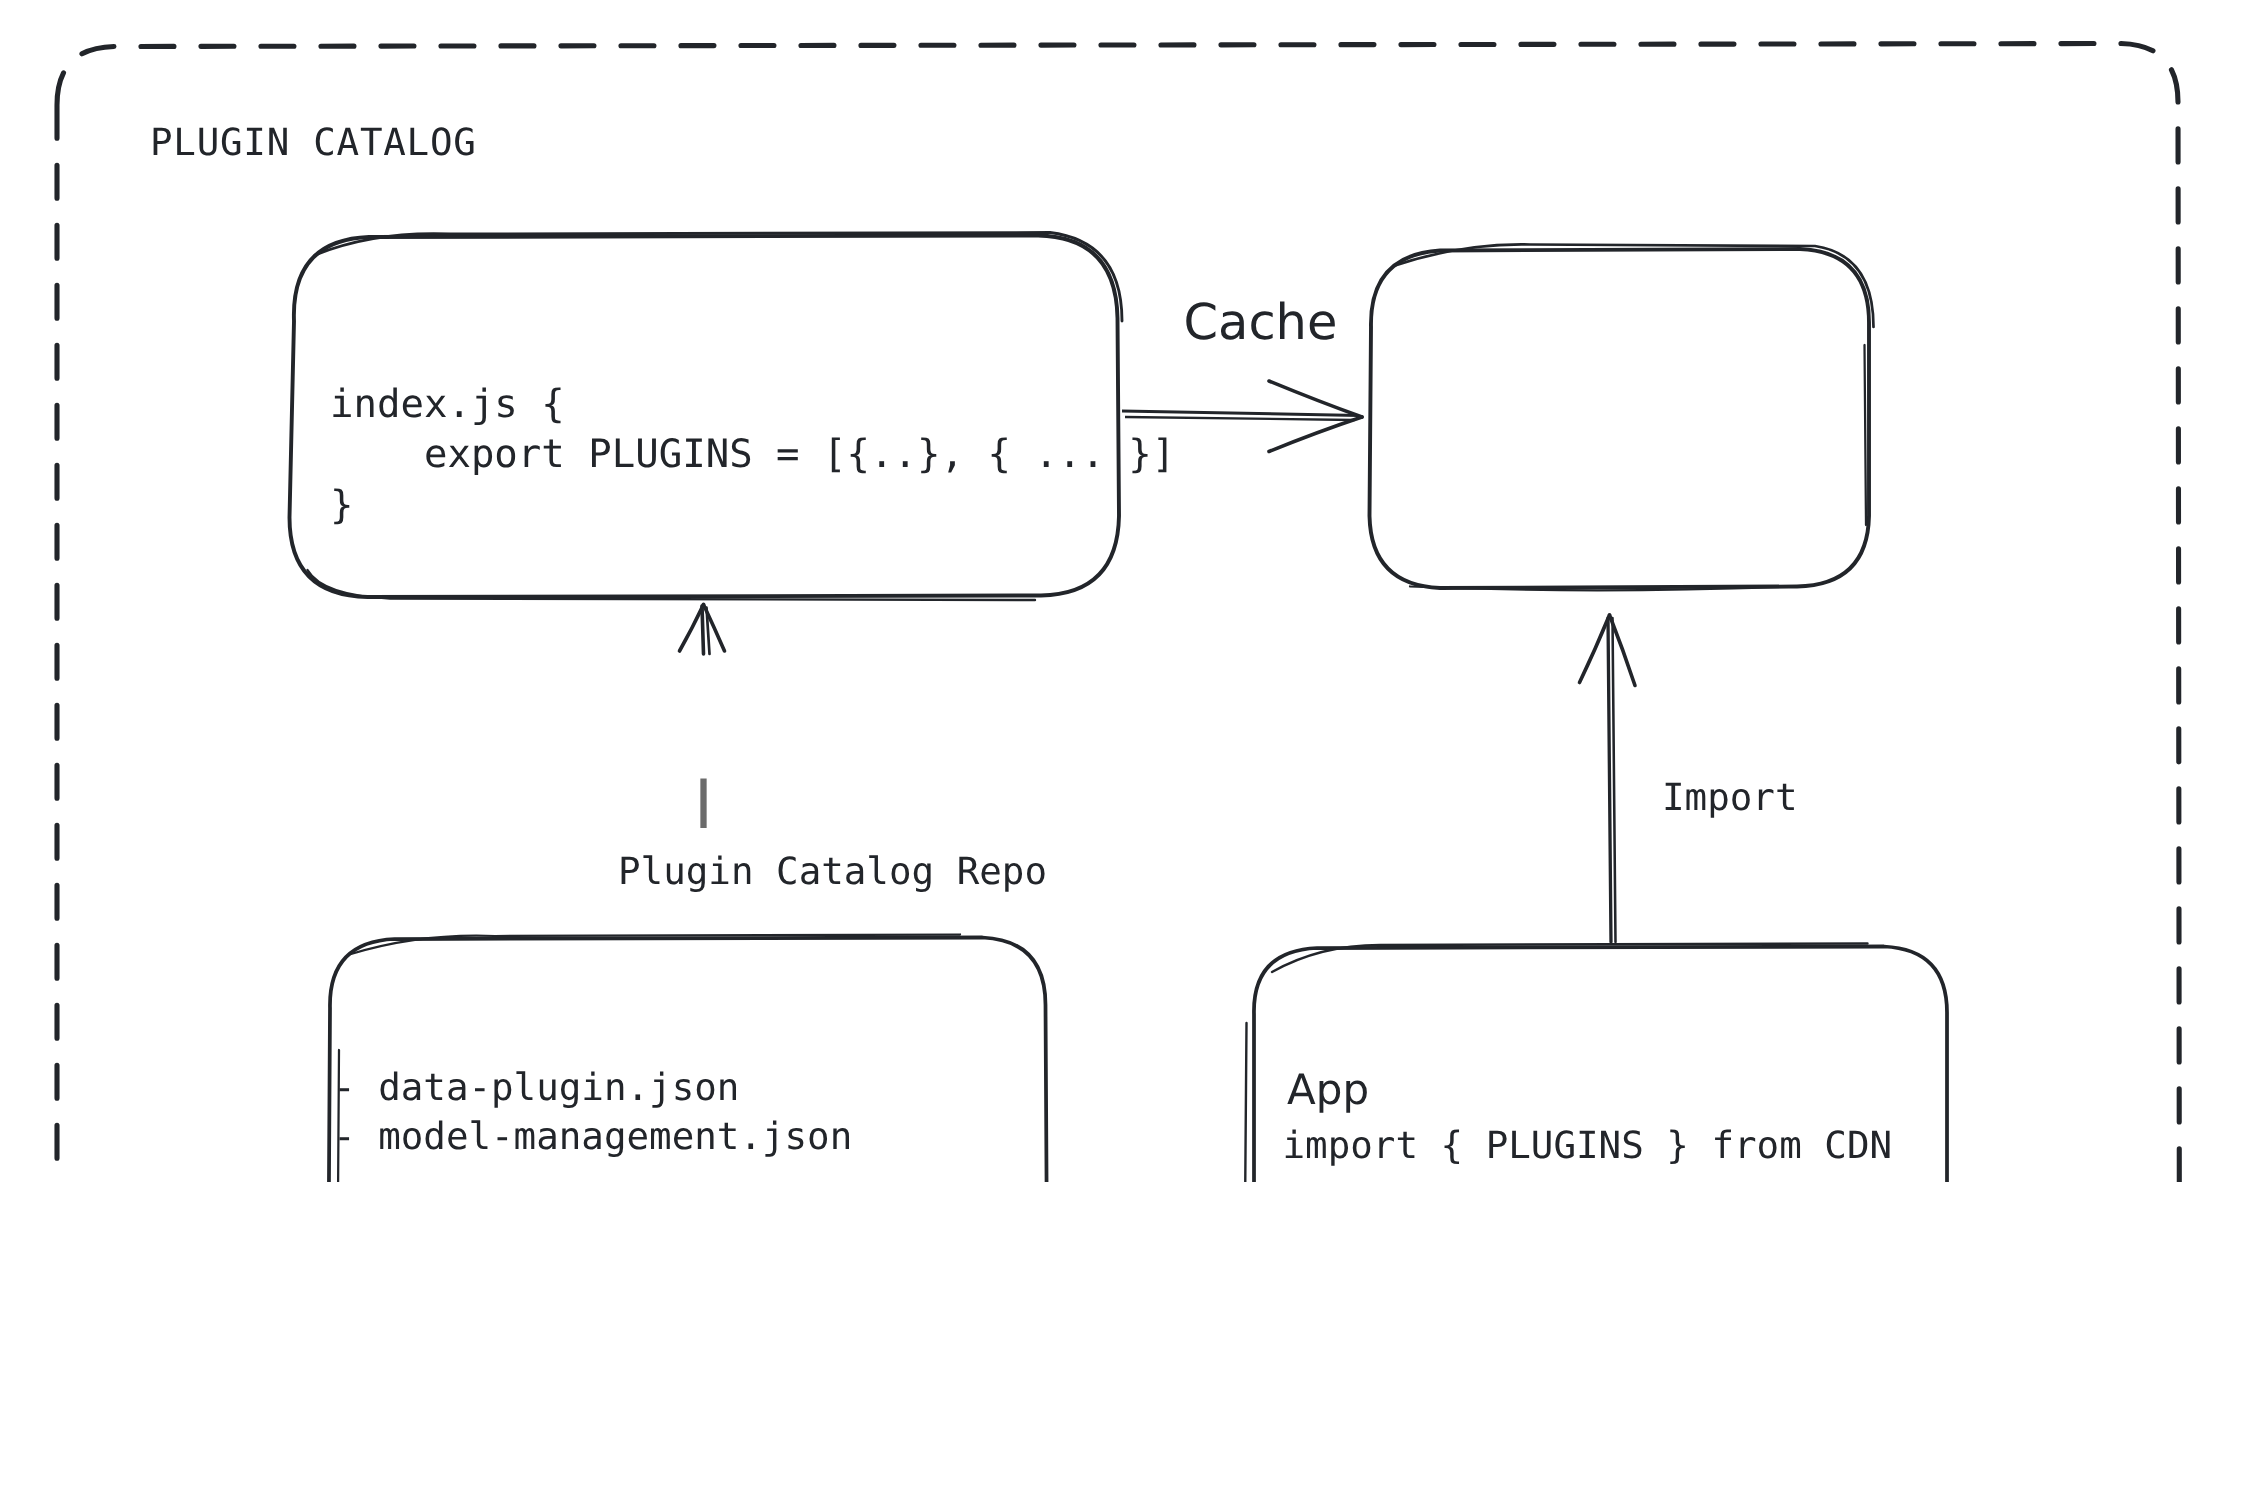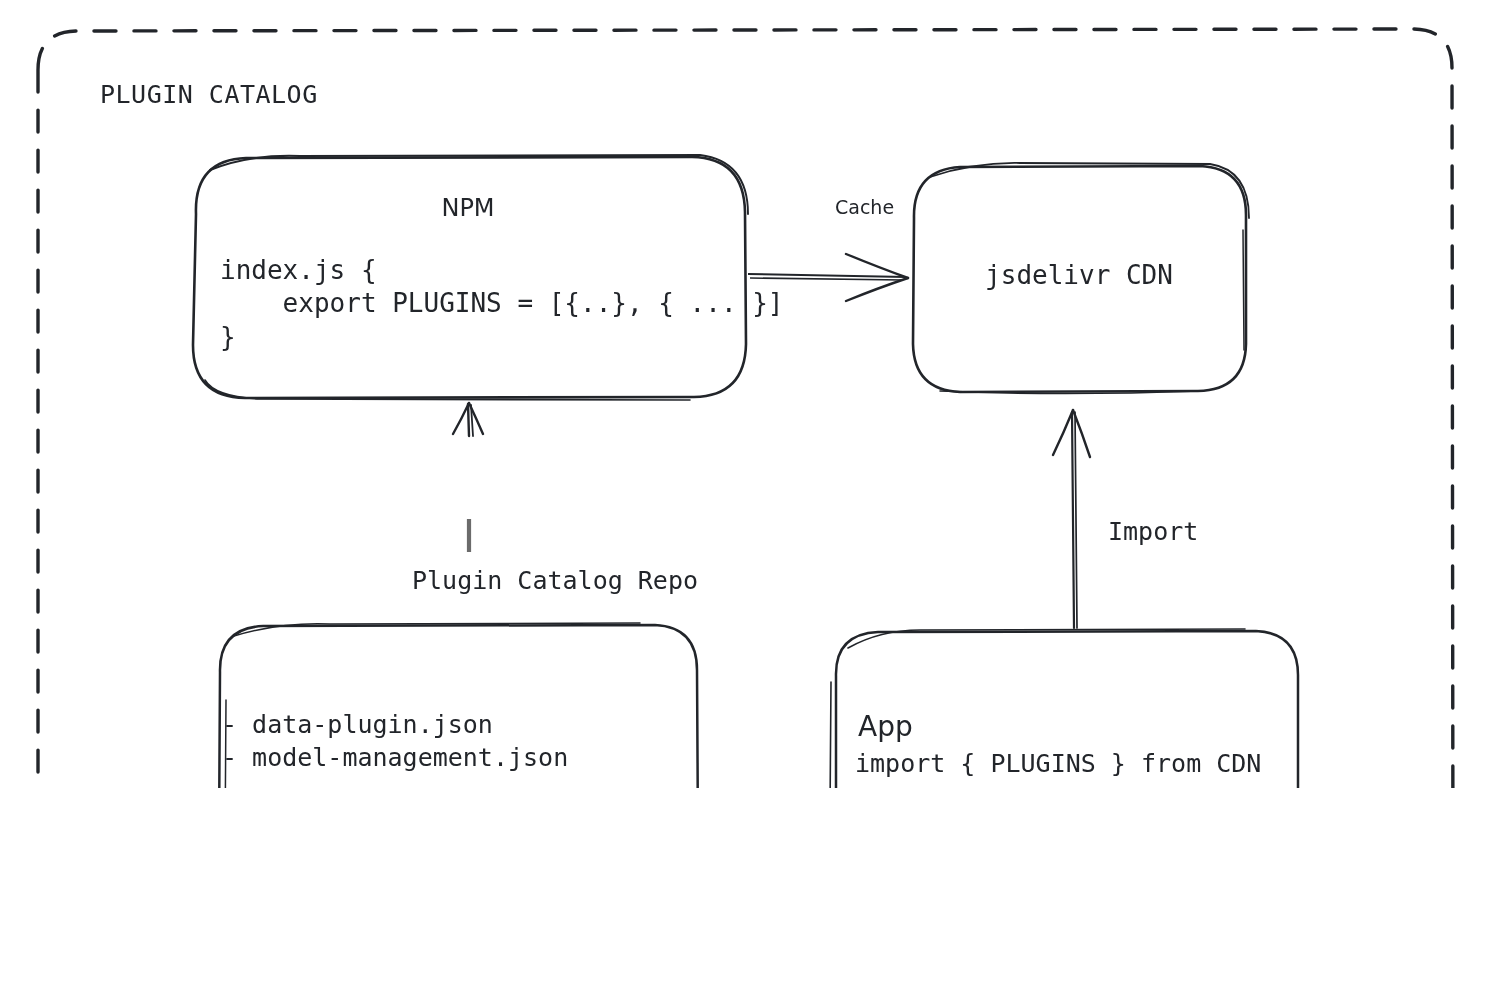--- a/index.html
+++ b/index.html
@@ -60,23 +60,23 @@
   #cdn-title {
     left: 912px;
     top: 262px;
     width: 334px;
     text-align: center;
     font-size: 26px;
   }
 
   
   #cache-label {
-    left: 835px;
+    left: 789px;
     top: 198px;
-    font-size: 19px;
+    font-size: 33px;
   }
 
   
   #webpack-label {
     left: 306px;
     top: 448px;
     width: 330px;
     text-align: center;
     font-size: 25px;
     line-height: 1.3;
@@ -219,27 +219,25 @@
     <g>
       <path d="M 1074 628 L 1072 412" fill="none" stroke="#22252a" stroke-width="2.2" stroke-linecap="round"></path>
       <path d="M 1077 628 L 1075 412" fill="none" stroke="#22252a" stroke-width="1.7" stroke-linecap="round"></path>
       <path d="M 1053 455 Q 1064 432 1073 410" fill="none" stroke="#22252a" stroke-width="2.4" stroke-linecap="round"></path>
       <path d="M 1090 457 Q 1082 433 1073 410" fill="none" stroke="#22252a" stroke-width="2.4" stroke-linecap="round"></path>
     </g>
   </svg>
 
   <div class="txt mono" id="catalog-title">PLUGIN CATALOG</div>
 
-  <div class="txt sans" id="npm-title">NPM</div>
 
   <div class="txt mono" id="npm-code">index.js {
     export PLUGINS = [{..}, { ... }]
 }</div>
 
-  <div class="txt mono" id="cdn-title">jsdelivr CDN</div>
 
   <div class="txt sans" id="cache-label">Cache</div>
 
 
   <div class="txt mono" id="repo-label">Plugin Catalog Repo</div>
 
   <div class="txt mono" id="repo-code">- data-plugin.json
 - model-management.json
 ...</div>
 

